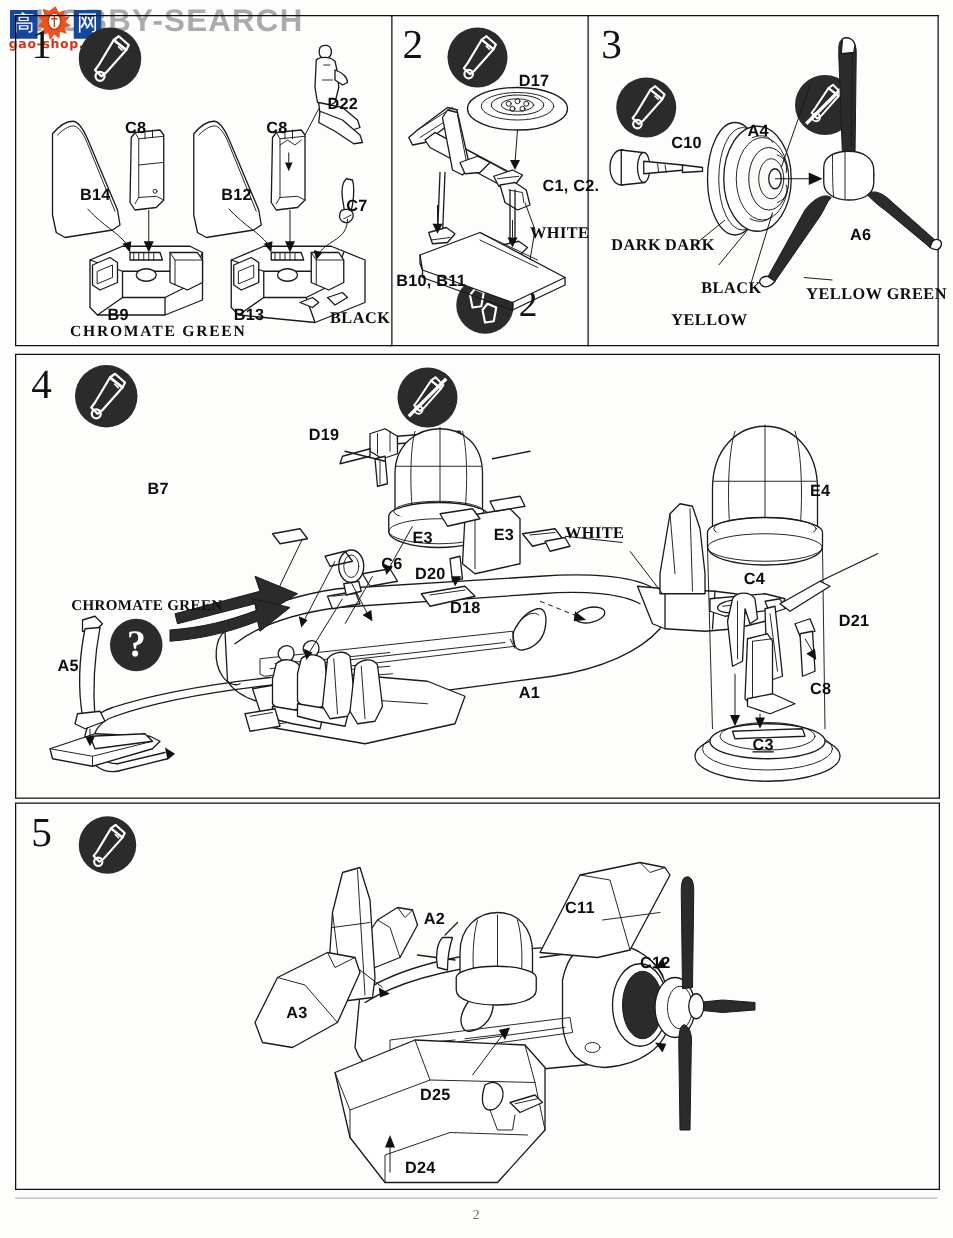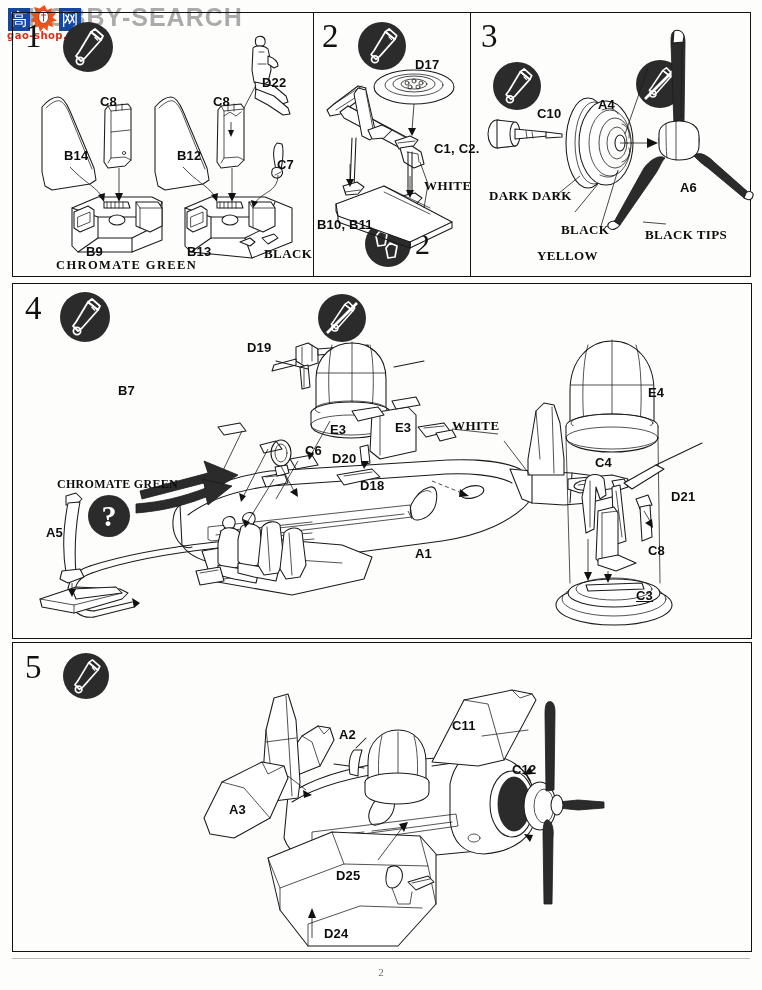--- a/index.html
+++ b/index.html
@@ -384,21 +384,21 @@
     </svg>
   </div>
 
   <div class="lbl part" style="left:490px;top:106px;padding-left:47px;">C10</div>
   <div class="lbl part" style="left:598px;top:97px;">A4</div>
   <div class="lbl part" style="left:680px;top:180px;">A6</div>
   <div class="lbl paint" style="left:489px;top:188px;">DARK</div>
   <div class="lbl paint" style="left:532px;top:188px;">DARK</div>
   <div class="lbl paint" style="left:537px;top:212px;margin-top:36px;">YELLOW</div>
   <div class="lbl paint" style="left:561px;top:222px;">BLACK</div>
-  <div class="lbl paint" style="left:645px;top:227px;">BLACK TIPS</div>
+  <div class="lbl paint" style="left:645px;top:227px;">YELLOW GREEN</div>
 
   <div class="panel" id="panel-4"></div>
   <div class="step-num" style="left:25px;top:292px;">4</div>
 
   <div class="badge" style="left:60px;top:292px;width:50px;height:50px;">
     <svg width="34" height="38" viewBox="0 0 34 38">
       <path d="M20 4 L30 12 L14 30 L10 33 L5 28 L8 24 Z" fill="none" stroke="#fff" stroke-width="1.8" stroke-linejoin="round"></path>
       <path d="M20 4 L24 1 L32 8 L30 12 Z" fill="none" stroke="#fff" stroke-width="1.8" stroke-linejoin="round"></path>
       <circle cx="9" cy="33" r="3.6" fill="none" stroke="#fff" stroke-width="1.8"></circle>
       <path d="M23.5 9 L27 12.5" stroke="#fff" stroke-width="1.3"></path>
@@ -616,21 +616,21 @@
   <div class="lbl part" style="left:395px;top:420px;">E3</div>
   <div class="lbl part" style="left:305px;top:443px;">C6</div>
   <div class="lbl part" style="left:332px;top:451px;">D20</div>
   <div class="lbl part" style="left:360px;top:478px;">D18</div>
   <div class="lbl part" style="left:415px;top:546px;">A1</div>
   <div class="lbl part" style="left:46px;top:525px;text-align:right;">A5</div>
   <div class="lbl part" style="left:648px;top:385px;">E4</div>
   <div class="lbl part" style="left:595px;top:455px;">C4</div>
   <div class="lbl part" style="left:671px;top:489px;">D21</div>
   <div class="lbl part" style="left:648px;top:543px;">C8</div>
-  <div class="lbl part" style="left:636px;top:588px;text-decoration:underline;">C3</div>
+  <div class="lbl part" style="left:602px;top:588px;text-decoration:underline;">C3</div>
   <div class="lbl paint-sm" style="left:57px;top:477px;">CHROMATE GREEN</div>
   <div class="lbl paint" style="left:452px;top:418px;">WHITE</div>
 
   <div class="panel" id="panel-5"></div>
   <div class="step-num" style="left:25px;top:651px;">5</div>
 
   <div class="badge" style="left:63px;top:653px;width:46px;height:46px;">
     <svg width="32" height="35" viewBox="0 0 34 38">
       <path d="M20 4 L30 12 L14 30 L10 33 L5 28 L8 24 Z" fill="none" stroke="#fff" stroke-width="1.8" stroke-linejoin="round"></path>
       <path d="M20 4 L24 1 L32 8 L30 12 Z" fill="none" stroke="#fff" stroke-width="1.8" stroke-linejoin="round"></path>

